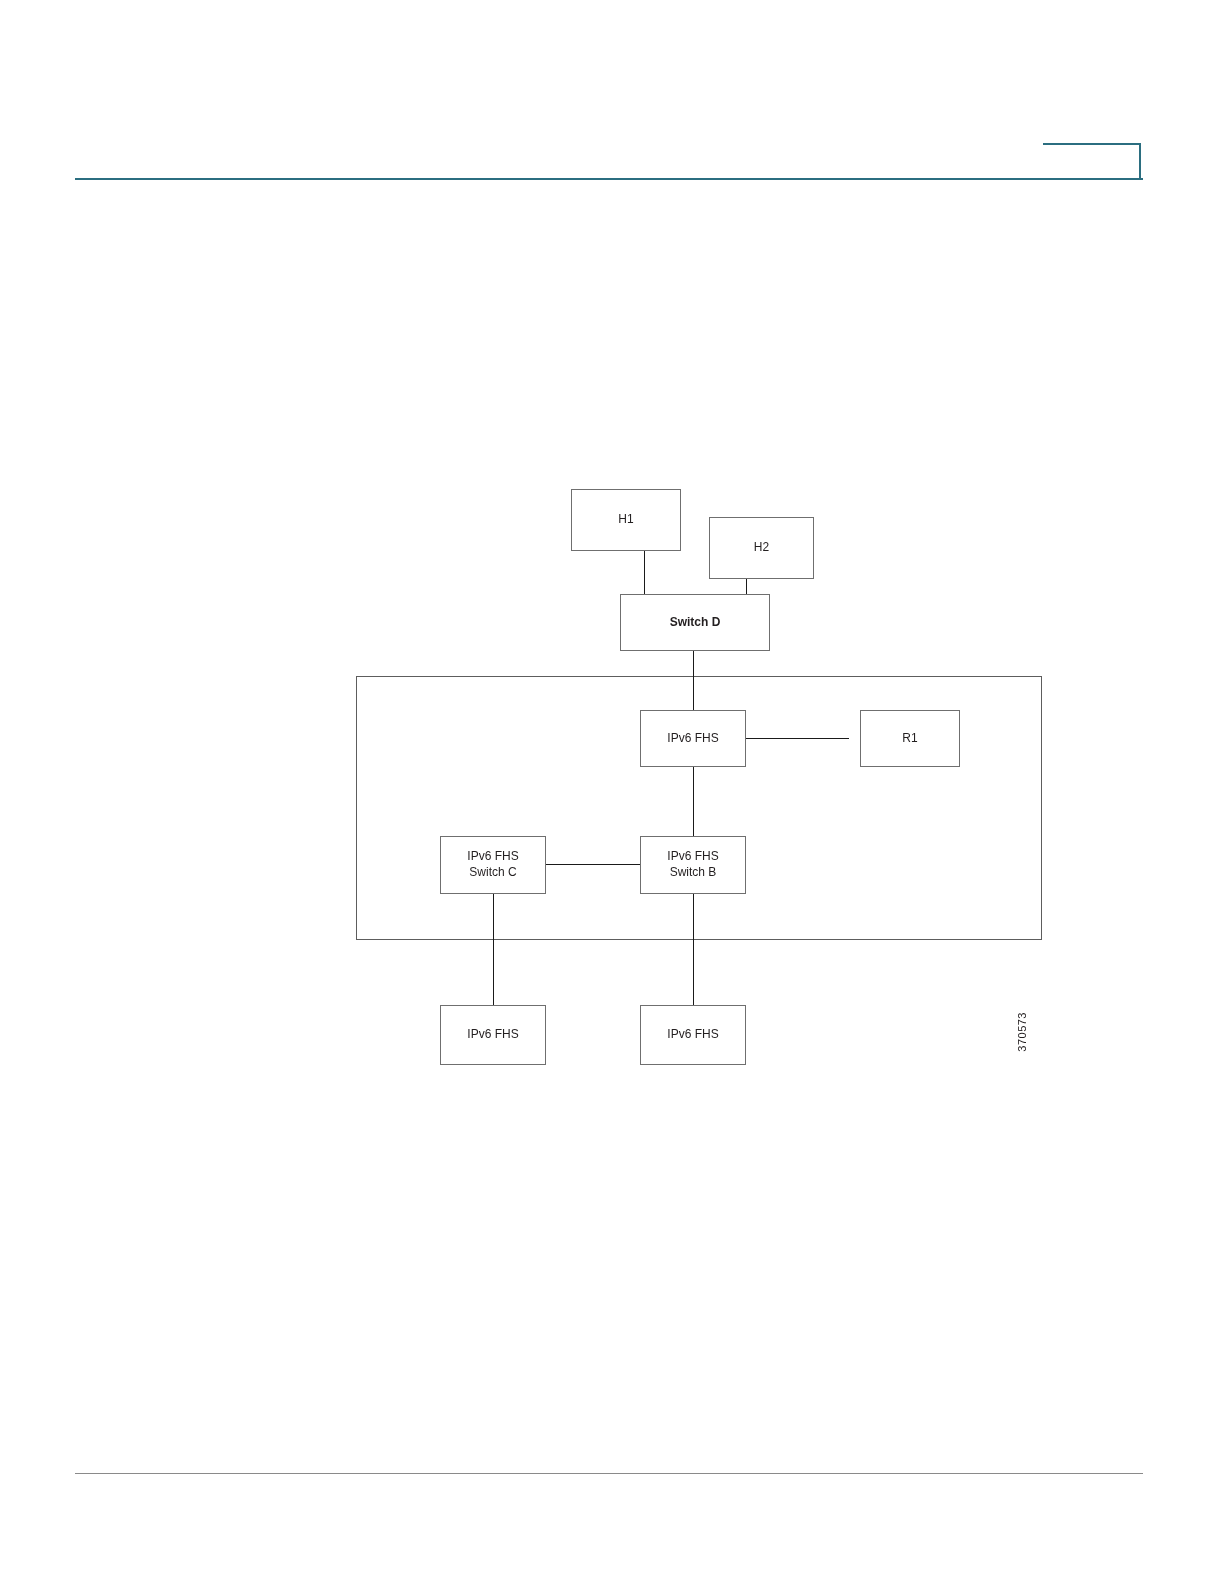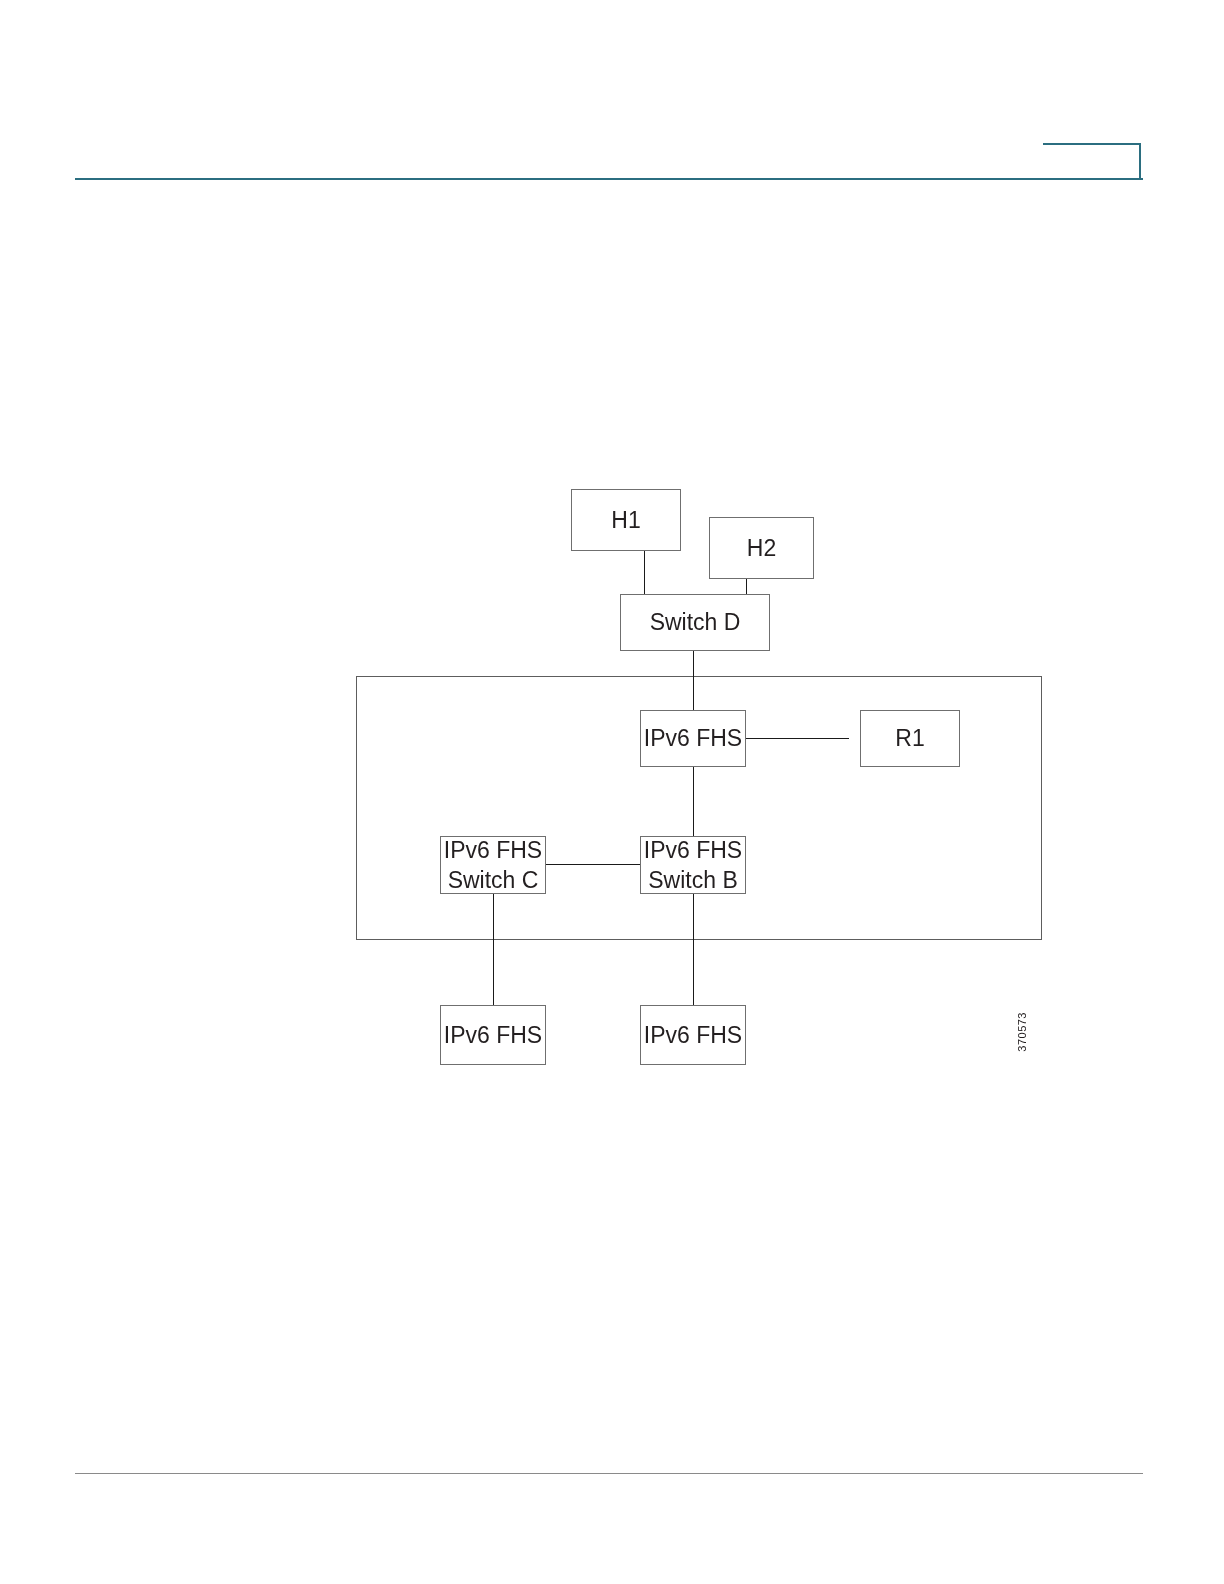--- a/index.html
+++ b/index.html
@@ -54,21 +54,21 @@
 
   .node {
     position: absolute;
     box-sizing: border-box;
     border: 1px solid #6f6f6f;
     background: #ffffff;
     display: flex;
     flex-direction: column;
     align-items: center;
     justify-content: center;
-    font-size: 23px;
+    font-size: 12px;
     color: #231f20;
     line-height: 1.32;
     z-index: 3;
     white-space: nowrap;
   }
   .node .ln { display: block; }
 
   .group-box {
     position: absolute;
     box-sizing: border-box;
@@ -126,21 +126,21 @@
   <div class="link v" style="left:693px; top:893px; height:112px;"></div>
 
   <div class="node" style="left:571px; top:489px; width:110px; height:62px;">
     <span class="ln">H1</span>
   </div>
 
   <div class="node" style="left:709px; top:489px; width:105px; height:62px;margin-top:28px;">
     <span class="ln">H2</span>
   </div>
 
-  <div class="node" style="left:620px; top:594px; width:150px; height:57px;">
+  <div class="node" style="left:620px; top:594px; width:150px; height:57px;font-weight:bold;">
     <span class="ln">Switch D</span>
   </div>
 
   <div class="node" style="left:640px; top:710px; width:106px; height:57px;">
     <span class="ln">IPv6 FHS</span>
   </div>
 
   <div class="node" style="left:848px; top:710px; width:100px; height:57px;margin-left:12px;">
     <span class="ln">R1</span>
   </div>

